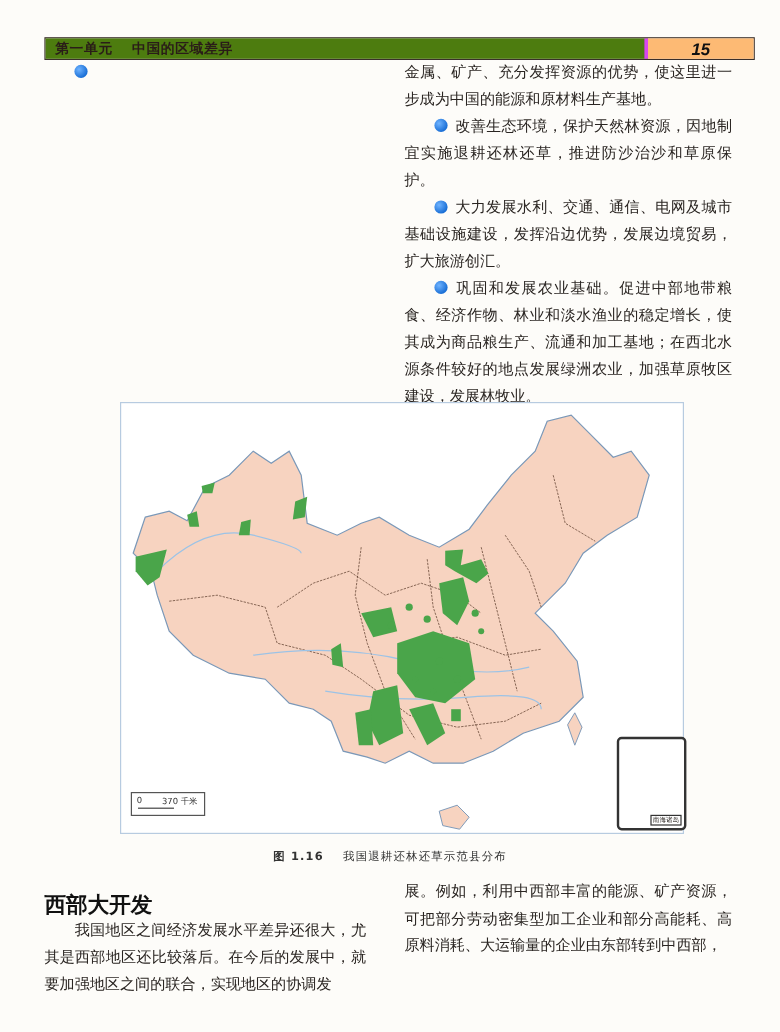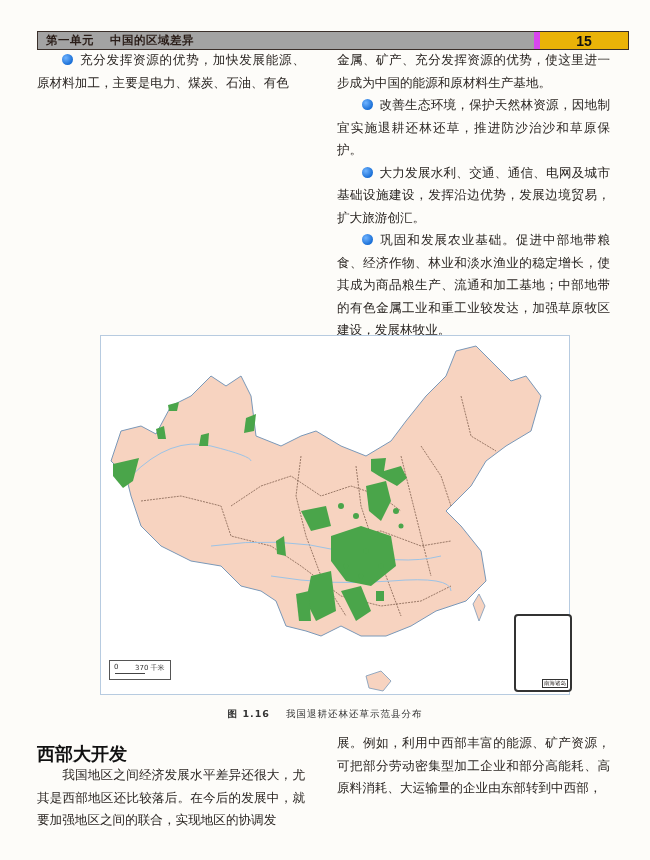--- a/index.html
+++ b/index.html
@@ -8,29 +8,29 @@
     background: #fdfcf9;
     font-family: "DejaVu Serif", "Liberation Serif", serif;
     color: #2a2522;
     position: relative;
   }
   .header {
     position: absolute; left: 37px; top: 31px; width: 590px; height: 17px;
     border: 1px solid #3a2f2a; display: flex;
   }
   .header .band {
-    flex: 1; background: #a3a3a3; display: flex; align-items: center;
+    flex: 1; background: #4d7c0f; display: flex; align-items: center;
     padding-left: 8px; font-family: "DejaVu Sans", sans-serif; font-size: 11.5px;
     font-weight: bold; color: #2a1d18; letter-spacing: 0.5px;
-    border-right: 6px solid #d946ef;
+    border-right: 3px solid #d946ef;
   }
   .header .band .gap { display: inline-block; width: 16px; }
   .header .pagenum {
-    width: 88px; background: #eab308; display: flex; align-items: center; justify-content: center;
-    font-family: "Liberation Sans", sans-serif; font-weight: bold; font-size: 14px; color: #111;
+    width: 88px; background: #fdba74; display: flex; align-items: center; justify-content: center;
+    font-family: "Liberation Sans", sans-serif; font-style: italic; font-weight: bold; font-size: 14px; color: #111;
   }
   .col {
     position: absolute; font-size: 12.6px; line-height: 22.5px; text-align: justify;
   }
   .col p { margin: 0; }
   .col-left { left: 37px; top: 49px; width: 268px; }
   .col-right { left: 337px; top: 49px; width: 273px; }
   .indent { text-indent: 2em; }
   .bullet {
     display: inline-block; width: 11px; height: 11px; border-radius: 50%;
@@ -76,28 +76,28 @@
 <div class="header">
   <div class="band">
     <span>第一单元</span>
     <span class="gap"></span>
     <span>中国的区域差异</span>
   </div>
   <div class="pagenum">15</div>
 </div>
 
 <div class="col col-left">
-  <p class="indent"><span class="bullet"></span><span>充分发挥资源的优势，加快发展能源、原材料加工，主要是电力、煤炭、石油、有色</span></p>
+  <p class="indent"><span class="bullet"></span></p>
 </div>
 
 <div class="col col-right">
   <p>金属、矿产、充分发挥资源的优势，使这里进一步成为中国的能源和原材料生产基地。</p>
   <p class="indent"><span class="bullet"></span><span>改善生态环境，保护天然林资源，因地制宜实施退耕还林还草，推进防沙治沙和草原保护。</span></p>
   <p class="indent"><span class="bullet"></span><span>大力发展水利、交通、通信、电网及城市基础设施建设，发挥沿边优势，发展边境贸易，扩大旅游创汇。</span></p>
-  <p class="indent"><span class="bullet"></span><span>巩固和发展农业基础。促进中部地带粮食、经济作物、林业和淡水渔业的稳定增长，使其成为商品粮生产、流通和加工基地；中部地带的有色金属工业和重工业较发达，加强草原牧区建设，发展林牧业。</span></p>
+  <p class="indent"><span class="bullet"></span><span>巩固和发展农业基础。促进中部地带粮食、经济作物、林业和淡水渔业的稳定增长，使其成为商品粮生产、流通和加工基地；在西北水源条件较好的地点发展绿洲农业，加强草原牧区建设，发展林牧业。</span></p>
 </div>
 
 <div class="map-frame">
   <svg width="468" height="358" viewBox="0 0 468 358">
     <path d="M20,95 L40,90 L55,98 L70,70 L90,60 L110,40 L125,50 L140,40 L150,60 L155,100 L180,110 L200,100 L215,95 L240,110 L265,120 L290,105 L305,85 L325,60 L345,40 L355,15 L375,10 L390,25 L410,45 L425,40 L440,60 L430,95 L405,110 L385,125 L370,150 L345,175 L360,190 L380,215 L385,245 L365,265 L335,275 L310,290 L285,300 L260,300 L240,290 L220,300 L205,295 L185,290 L175,265 L160,255 L140,250 L120,230 L90,225 L60,210 L40,190 L30,160 L25,140 L10,125 Z" fill="#f7d3c0" stroke="#7a98b8" stroke-width="1"></path>
     <path d="M265,340 L280,335 L290,345 L282,355 L268,352 Z" fill="#f7d3c0" stroke="#7a98b8" stroke-width="0.8"></path>
     <path d="M372,268 L378,258 L384,270 L378,285 Z" fill="#f7d3c0" stroke="#7a98b8" stroke-width="0.8"></path>
     <g fill="none" stroke="#5a3a2a" stroke-width="0.6" stroke-dasharray="2,1">
       <path d="M130,170 L160,150 L190,140 L220,160 L250,150 L280,160 L300,175"></path>
       <path d="M40,165 L80,160 L120,170 L130,200 L170,210 L200,230 L240,260 L280,270 L320,265 L350,250"></path>

